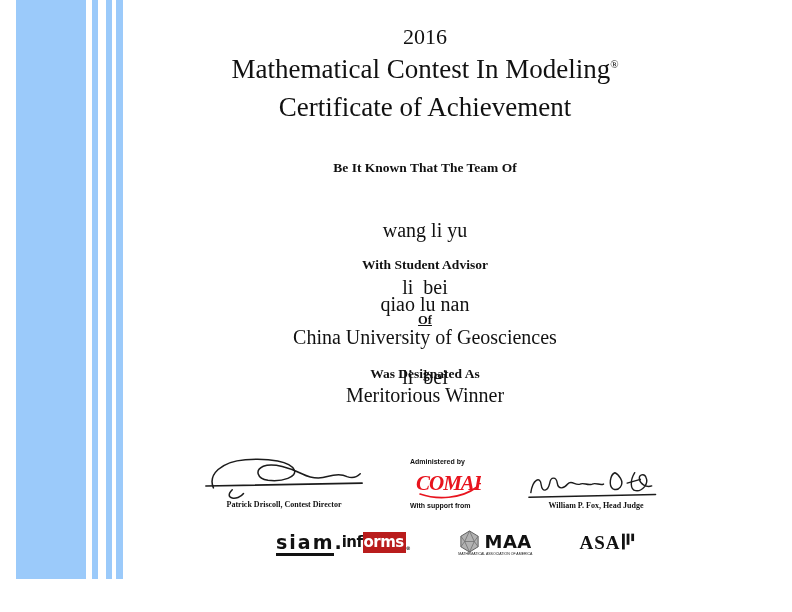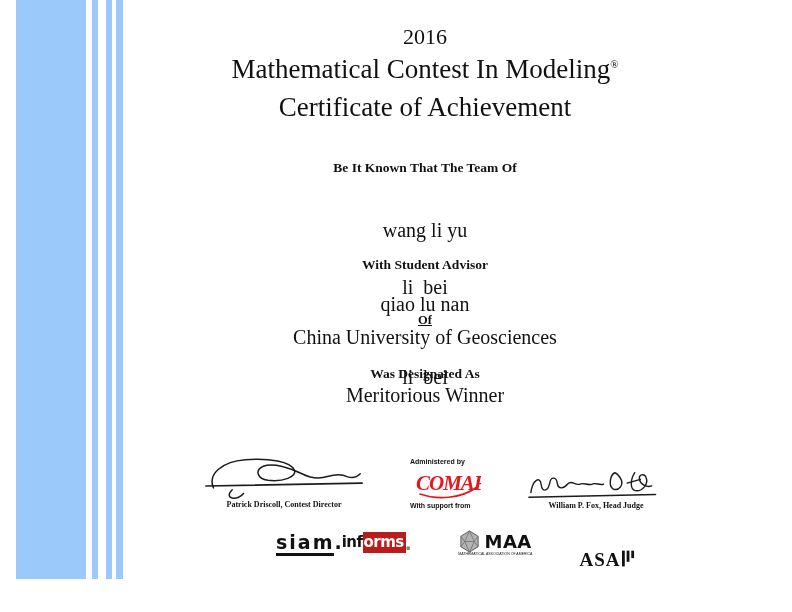--- a/index.html
+++ b/index.html
@@ -53,21 +53,21 @@
   .siam .dot{letter-spacing:0;}
   .informs{font-family:"DejaVu Sans",sans-serif;font-weight:800;font-size:15px;
     margin-top:4px;letter-spacing:-0.5px;white-space:nowrap;}
   .informs .forms{background:#b91c1c;color:#fff;padding:1px 2px 2px 1px;}
   .informs .rmark{font-size:5px;vertical-align:bottom;letter-spacing:0;}
   .maa{display:flex;flex-direction:column;align-items:center;margin-top:1px;justify-content:center;}
   .maa-row{display:flex;align-items:center;gap:3px;}
   .maa-word{font-family:"DejaVu Sans",sans-serif;font-weight:800;font-size:18px;letter-spacing:0.5px;}
   .maa-caption{font-family:"Liberation Sans",sans-serif;font-size:8px;white-space:nowrap;
     transform:scale(0.44);transform-origin:center top;margin-top:-1px;}
-  .asa{display:flex;align-items:flex-start;gap:2px;margin-top:20px;}
+  .asa{display:flex;align-items:flex-start;gap:2px;margin-top:3px;}
   .asa-word{font-family:"Liberation Serif",serif;font-weight:700;font-size:19px;letter-spacing:1px;}
 </style>
 </head>
 <body>
 
 <div class="stripe wide"></div>
 <div class="stripe s1"></div>
 <div class="stripe s2"></div>
 <div class="stripe s3"></div>
 

